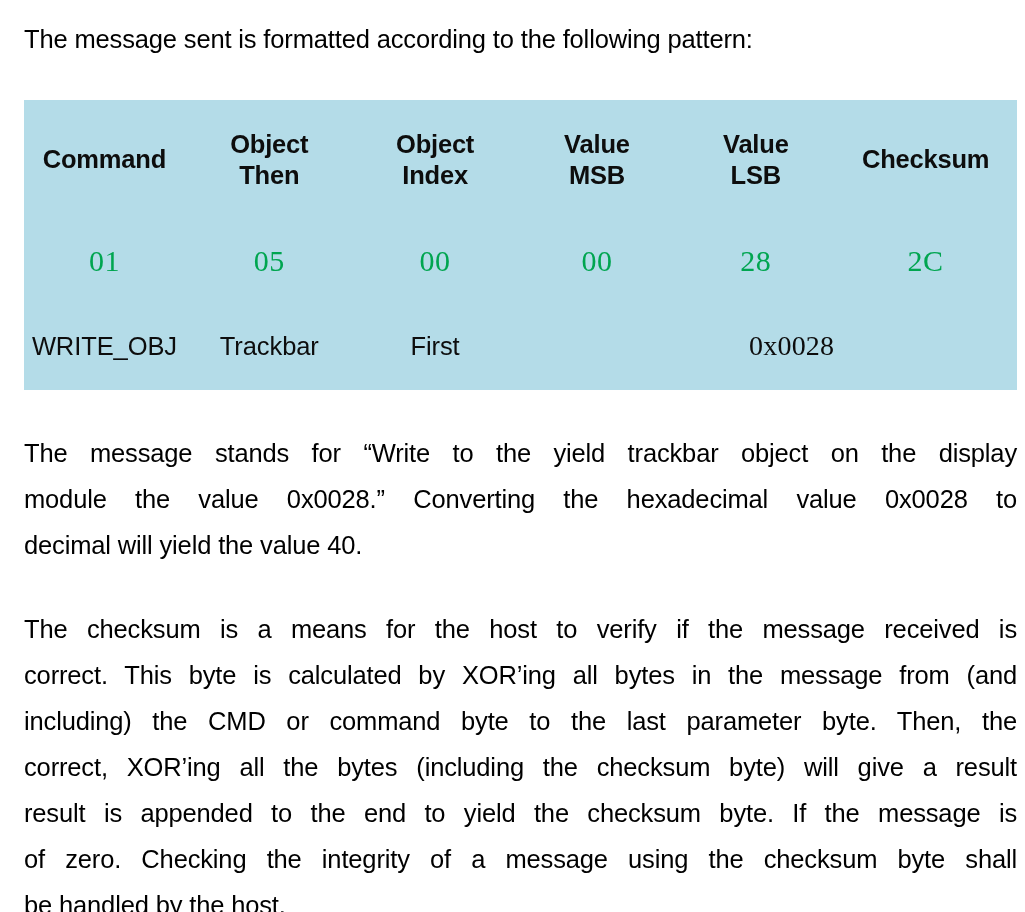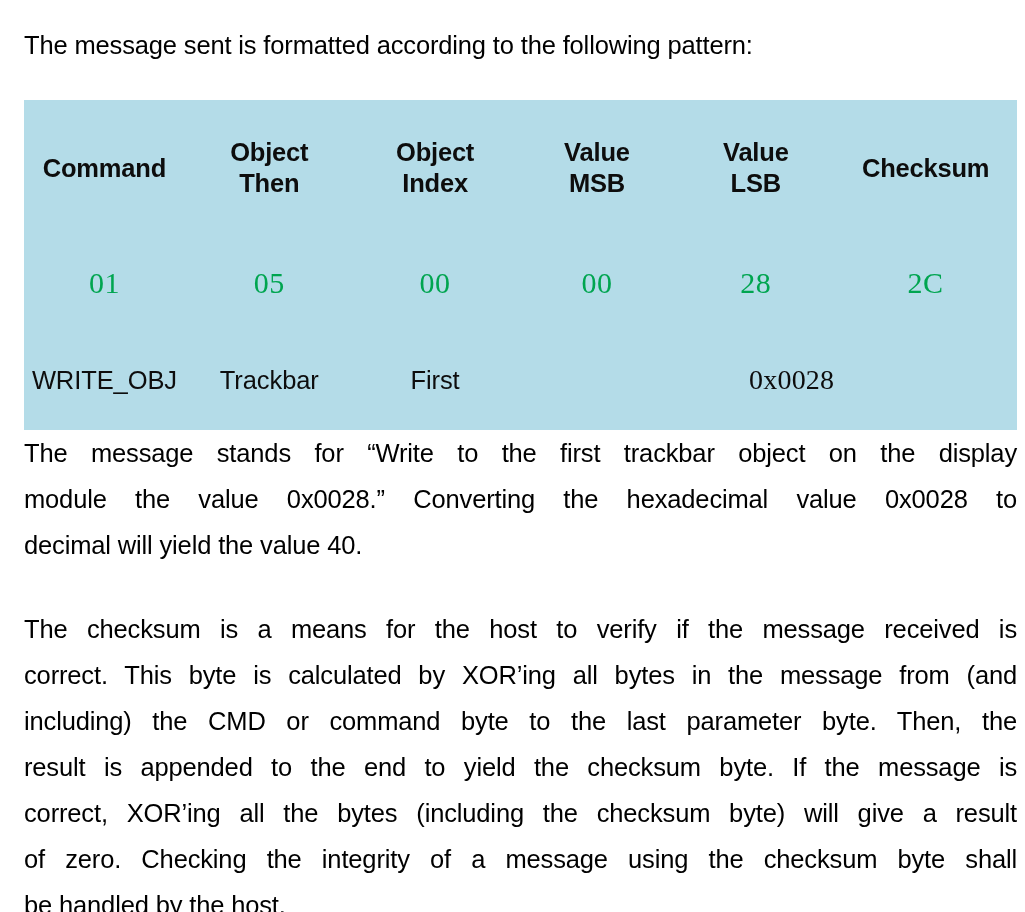--- a/index.html
+++ b/index.html
@@ -28,21 +28,21 @@
     left: 24px;
     width: 993px;
     font-family: "Liberation Sans", sans-serif;
     font-size: 25.5px;
     line-height: 46px;
     color: #000000;
     text-align: justify;
     text-justify: inter-word;
     letter-spacing: -0.15px;
   }
-  .para-lead   { top: 22px;  text-align: left; }
+  .para-lead   { top: 16px;  text-align: left; }
   .para-middle { top: 430px; }
   .para-last   { top: 606px; }
 
   
   .para .ln {
     display: block;
     text-align: justify;
     text-align-last: justify;
     white-space: nowrap;
   }
@@ -50,21 +50,21 @@
     text-align-last: left;
     text-align: right;
   }
 
   
   .msg-table {
     position: absolute;
     left: 24px;
     top: 100px;
     width: 993px;
-    height: 330px;
+    height: 290px;
     background: #0369a1;
     box-sizing: border-box;
   }
   .msg-table table {
     width: 100%;
     height: 100%;
     border-collapse: collapse;
     table-layout: fixed;
   }
   .msg-table td {
@@ -173,28 +173,28 @@
           <td>Trackbar</td>
           <td>First</td>
           <td class="serif-val" colspan="2">0x0028</td>
           <td></td>
         </tr>
       </tbody>
     </table>
   </div>
 
   <div class="para para-middle">
-    <span class="ln">The message stands for “Write to the first trackbar object on the display</span>
+    <span class="ln">The message stands for “Write to the yield trackbar object on the display</span>
     <span class="ln">module the value 0x0028.” Converting the hexadecimal value 0x0028 to</span>
     <span class="ln last">decimal will yield the value 40.</span>
   </div>
 
   <div class="para para-last">
     <span class="ln">The checksum is a means for the host to verify if the message received is</span>
     <span class="ln">correct. This byte is calculated by XOR’ing all bytes in the message from (and</span>
     <span class="ln">including) the CMD or command byte to the last parameter byte. Then, the</span>
+    <span class="ln">correct, XOR’ing all the bytes (including the checksum byte) will give a result</span>
     <span class="ln">result is appended to the end to yield the checksum byte. If the message is</span>
-    <span class="ln">correct, XOR’ing all the bytes (including the checksum byte) will give a result</span>
     <span class="ln">of zero. Checking the integrity of a message using the checksum byte shall</span>
     <span class="ln last">be handled by the host.</span>
   </div>
 
 </div>
 
 </body></html>

